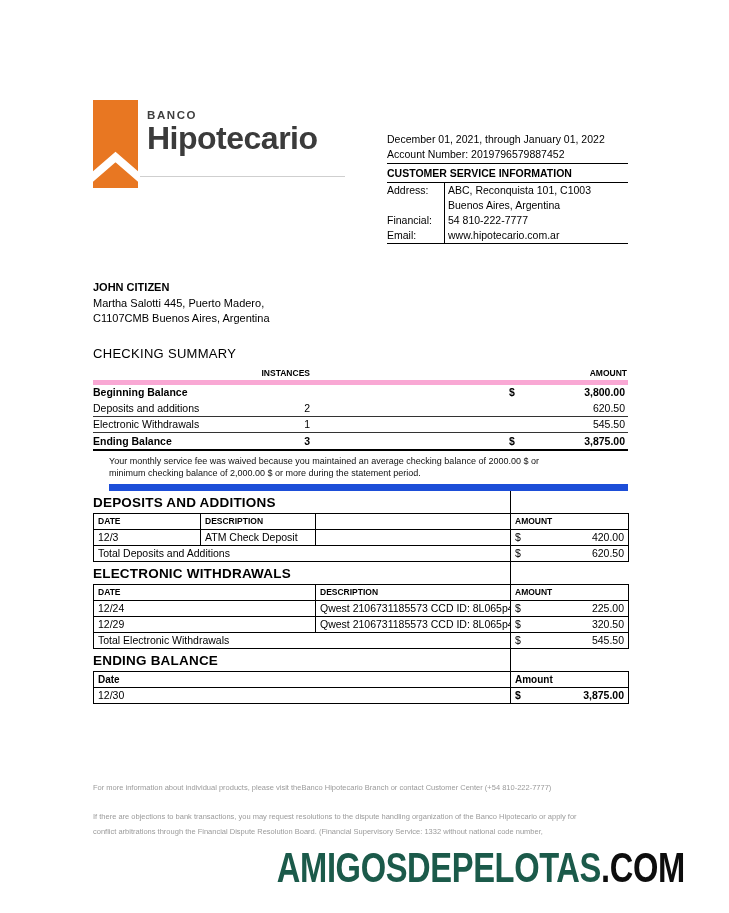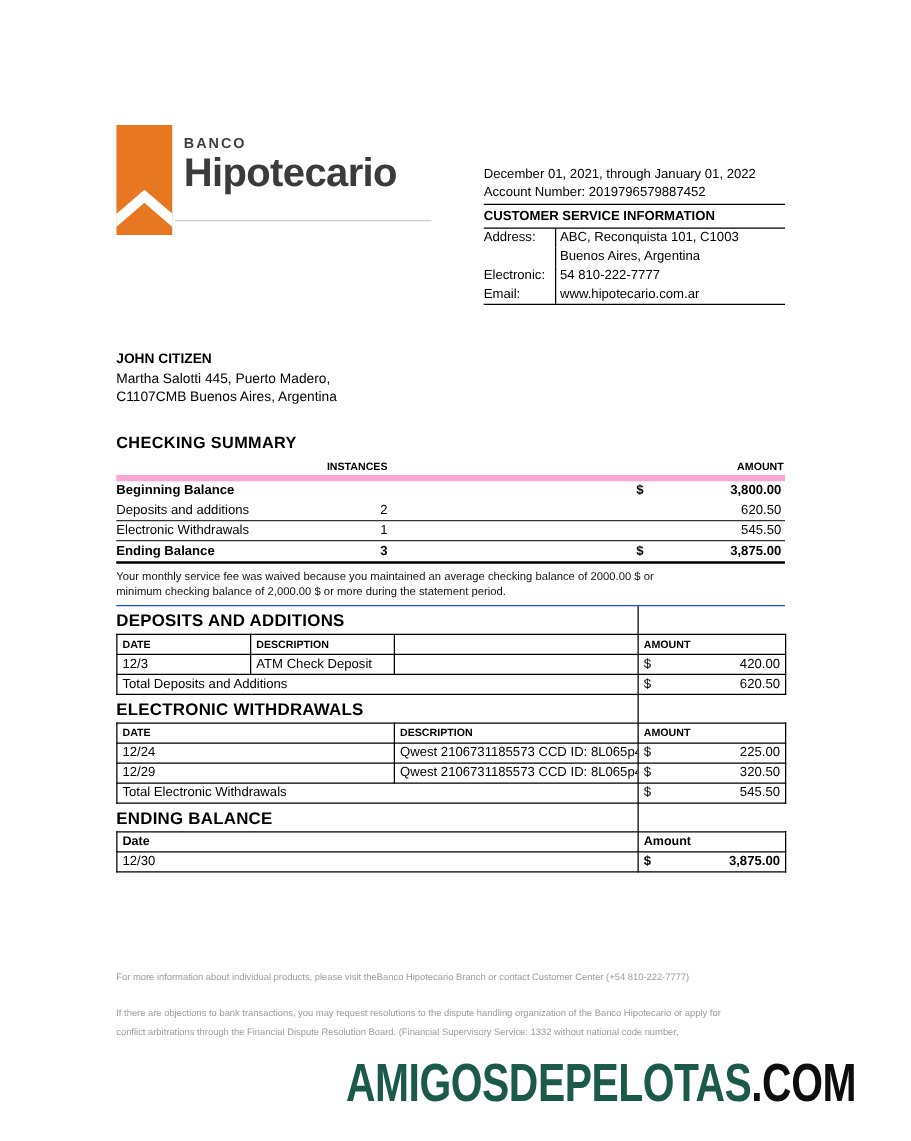--- a/index.html
+++ b/index.html
@@ -26,36 +26,36 @@
   .rp-rows{border-bottom:1px solid #000;}
   .rp-row{display:flex;line-height:15px;}
   .rp-label{width:57px;flex:0 0 auto;}
   .rp-value{flex:1;border-left:1px solid #000;padding-left:3px;}
 
   
   .recipient{margin-top:36px;font-size:11px;line-height:15.5px;}
   .recipient .name{font-weight:bold;}
 
   
-  .sum-title{margin-top:19px;font-size:13px;font-weight:bold;letter-spacing:0.3px;}
+  .sum-title{margin-top:19px;font-size:13px;font-weight:normal;letter-spacing:0.3px;}
   .sum-header{display:flex;margin-top:7px;border-bottom:5px solid #f9a8d4;padding-bottom:2px;font-size:8.5px;font-weight:bold;}
   .sum-h-label{width:160px;}
   .sum-h-inst{width:57px;text-align:right;}
   .sum-h-spacer{flex:1;}
   .sum-h-amount{width:96px;text-align:right;padding-right:1px;}
   .sum-row{display:flex;align-items:center;height:15.5px;font-size:10.5px;}
   .sum-label{width:160px;}
   .sum-inst{width:57px;text-align:right;}
   .sum-spacer{flex:1;}
   .sum-cur{width:20px;}
   .sum-amount{width:96px;text-align:right;padding-right:3px;}
   .sum-row.b{font-weight:bold;}
   .sum-row.line{border-bottom:1px solid #333;}
   .sum-row.thick{border-bottom:2px solid #000;}
-  .sum-note{font-size:9px;line-height:12.5px;padding:4px 0;border-bottom:1px solid #1d4ed8;color:#111;}
+  .sum-note{font-size:9px;line-height:12.5px;padding:4px 0;border-bottom:7px solid #1d4ed8;color:#111;margin-left:16px;}
 
   
   .sec-title{position:relative;font-size:13.5px;font-weight:bold;padding:4px 0 3px;letter-spacing:0.2px;}
   .sec-title::after{content:"";position:absolute;left:417px;top:0;bottom:0;width:1px;background:#000;}
   table.grid{border-collapse:collapse;width:535px;table-layout:fixed;}
   table.grid td,table.grid th{border:1px solid #000;padding:1px 4px;font-size:10.5px;height:13px;text-align:left;vertical-align:middle;font-weight:normal;overflow:hidden;white-space:nowrap;}
   table.grid th{font-size:8.5px;font-weight:bold;}
   table.grid.hdr-mixed th{font-size:10px;}
   .amt-in{display:flex;justify-content:space-between;}
   .small-desc{font-size:7.5px;}
@@ -93,21 +93,21 @@
       <div class="rp-rows">
         <div class="rp-row">
           <span class="rp-label">Address:</span>
           <span class="rp-value">ABC, Reconquista 101, C1003</span>
         </div>
         <div class="rp-row">
           <span class="rp-label"></span>
           <span class="rp-value">Buenos Aires, Argentina</span>
         </div>
         <div class="rp-row">
-          <span class="rp-label">Electronic:</span>
+          <span class="rp-label">Financial:</span>
           <span class="rp-value">54 810-222-7777</span>
         </div>
         <div class="rp-row">
           <span class="rp-label">Email:</span>
           <span class="rp-value">www.hipotecario.com.ar</span>
         </div>
       </div>
     </div>
   </div>
 

